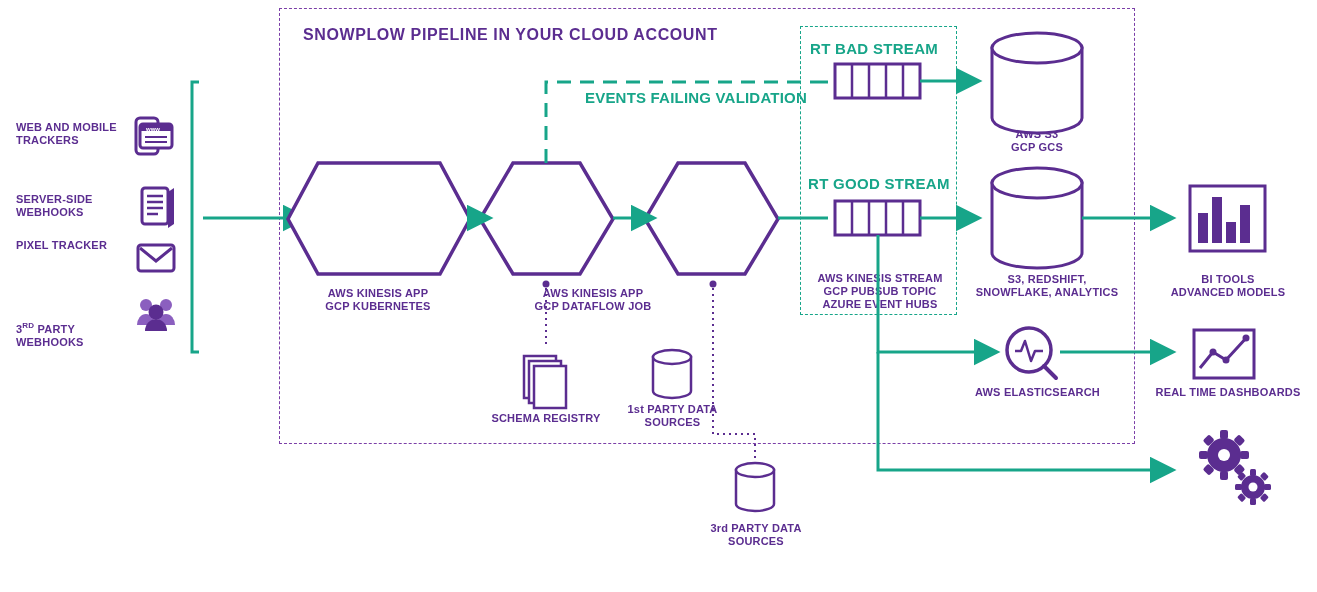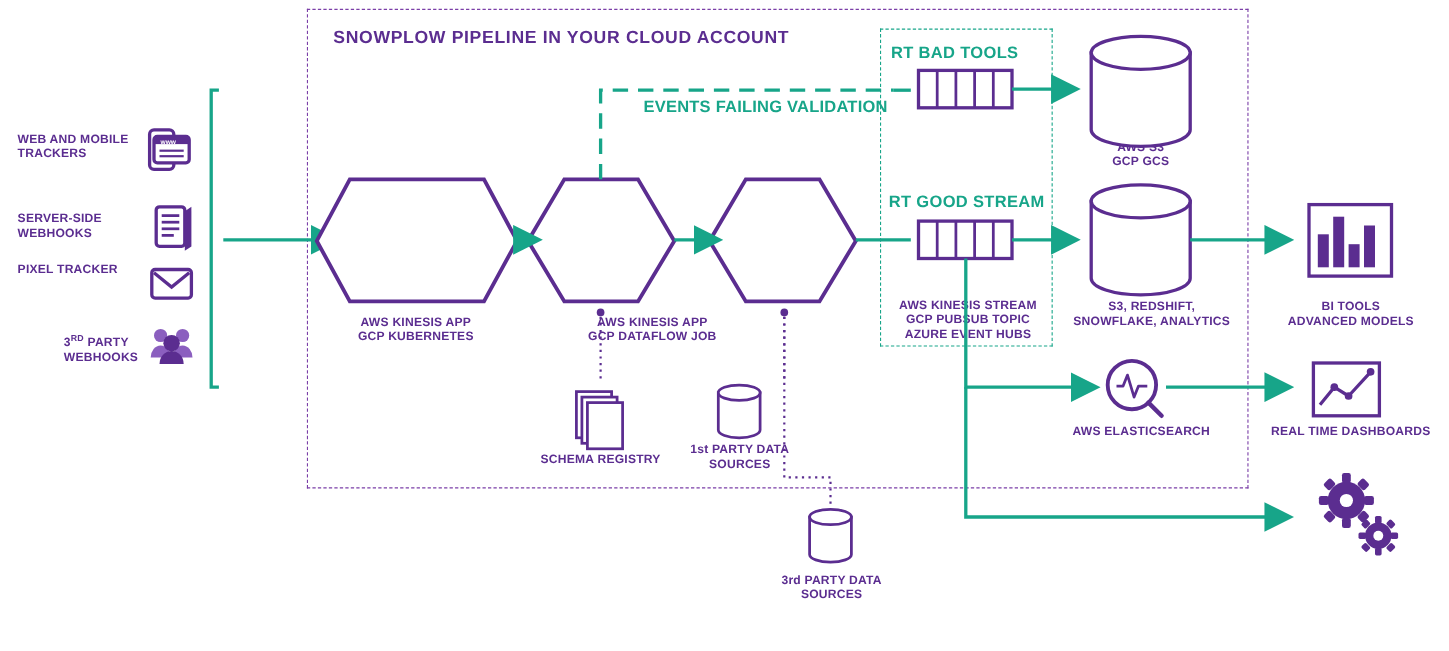--- a/index.html
+++ b/index.html
@@ -95,29 +95,29 @@
 </head>
 <body>
 
 <div id="stage">
 
   <div class="dash-box" style="left:279px; top:8px; width:856px; height:436px;"></div>
   <div class="dash-box teal" style="left:800px; top:26px; width:157px; height:289px;"></div>
 
   <div class="pipeline-title">SNOWPLOW PIPELINE IN YOUR CLOUD ACCOUNT</div>
 
-  <div class="stream-title" style="left:810px; top:40px;">RT BAD TOOLS</div>
+  <div class="stream-title" style="left:810px; top:40px;">RT BAD STREAM</div>
   <div class="stream-title" style="left:808px; top:175px;">RT GOOD STREAM</div>
 
   <div class="lbl" style="left:16px; top:121px; width:120px;">WEB AND MOBILE
 TRACKERS</div>
   <div class="lbl" style="left:16px; top:193px; width:120px;">SERVER-SIDE
 WEBHOOKS</div>
   <div class="lbl" style="left:16px; top:239px; width:130px;">PIXEL TRACKER</div>
-  <div class="lbl" style="left:16px; top:301px; width:120px;margin-left:42px;"><span>3</span><sup style="font-size:8px;">RD</sup><span> PARTY
+  <div class="lbl" style="left:16px; top:319px; width:120px;"><span>3</span><sup style="font-size:8px;">RD</sup><span> PARTY
 WEBHOOKS</span></div>
 
   <div class="hexlabel" style="left:298px; top:210px;">COLLECT</div>
   <div class="hexlabel" style="left:468px; top:210px;">VALIDATE</div>
   <div class="hexlabel" style="left:632px; top:210px;">ENRICH</div>
 
   <div class="lbl center" style="left:318px; top:287px; width:120px;">AWS KINESIS APP
 GCP KUBERNETES</div>
   <div class="lbl center" style="left:523px; top:287px; width:140px;">AWS KINESIS APP
 GCP DATAFLOW JOB</div>

